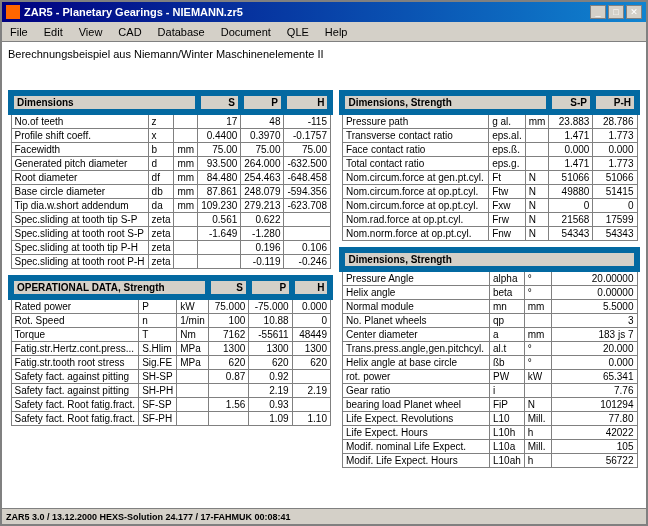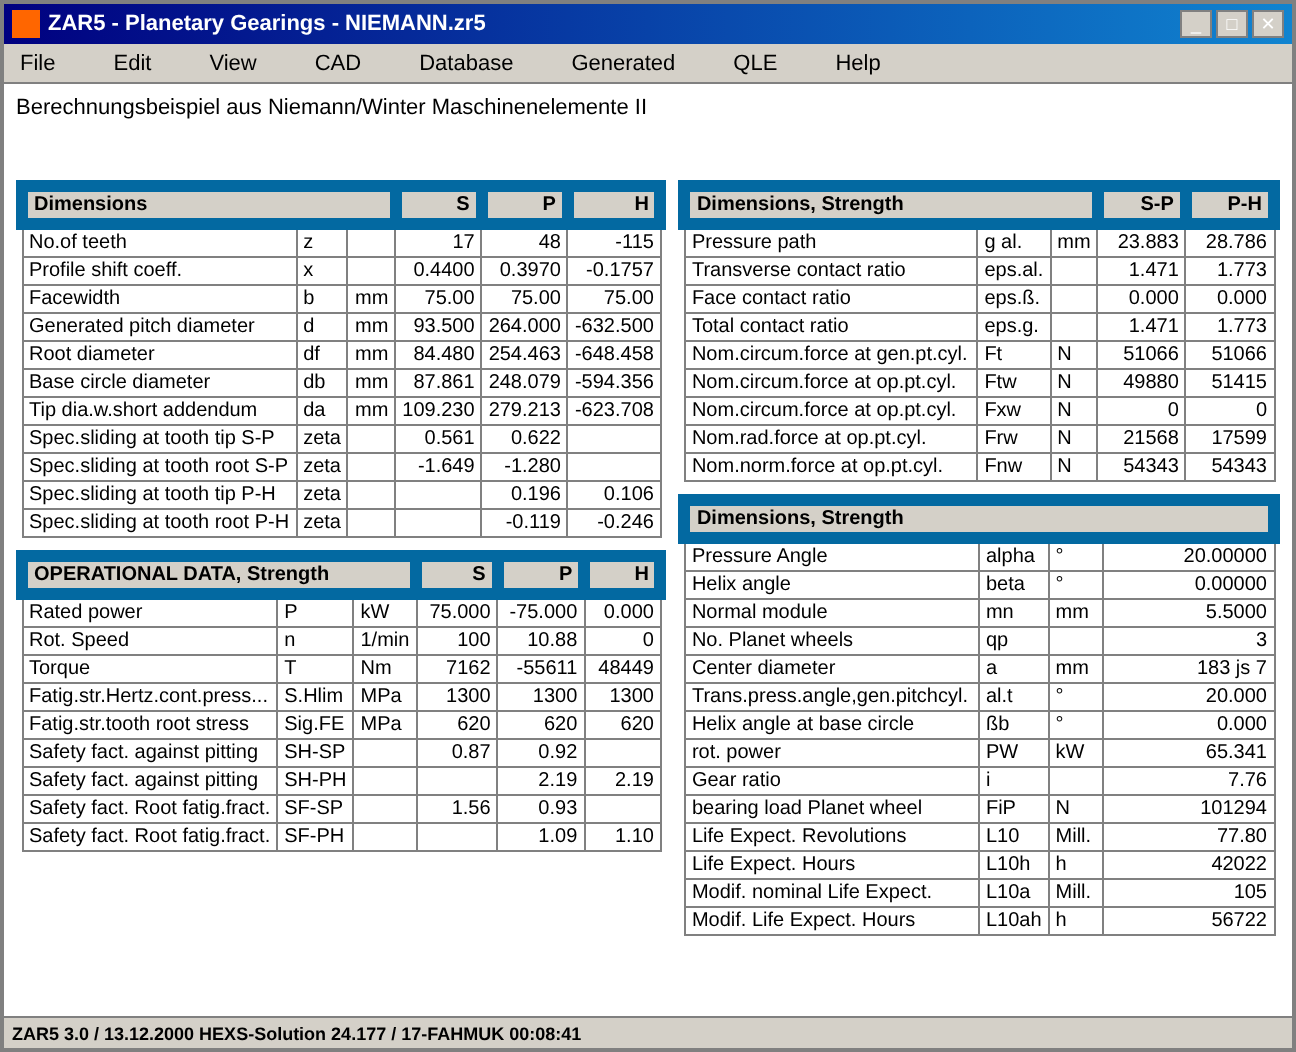--- a/index.html
+++ b/index.html
@@ -54,21 +54,21 @@
       display: flex;
       align-items: center;
       justify-content: center;
       cursor: pointer;
     }
     .menu-bar {
       background: #d4d0c8;
       border-bottom: 1px solid #808080;
       padding: 2px 4px;
       display: flex;
-      gap: 21px;
+      gap: 8px;
       height: 20px;
       align-items: center;
       flex-shrink: 0;
     }
     .menu-item {
       font-size: 11px;
       padding: 1px 4px;
       cursor: pointer;
     }
     .content {
@@ -147,21 +147,21 @@
       <div class="title-btn">✕</div>
     </div>
   </div>
 
   <div class="menu-bar">
     <span class="menu-item">File</span>
     <span class="menu-item">Edit</span>
     <span class="menu-item">View</span>
     <span class="menu-item">CAD</span>
     <span class="menu-item">Database</span>
-    <span class="menu-item">Generated</span>
+    <span class="menu-item">Document</span>
     <span class="menu-item">QLE</span>
     <span class="menu-item">Help</span>
   </div>
 
   <div class="content">
     <div class="subtitle">Berechnungsbeispiel aus Niemann/Winter Maschinenelemente II</div>
 
     <div class="main-layout">
 
       <div class="left-panel">

